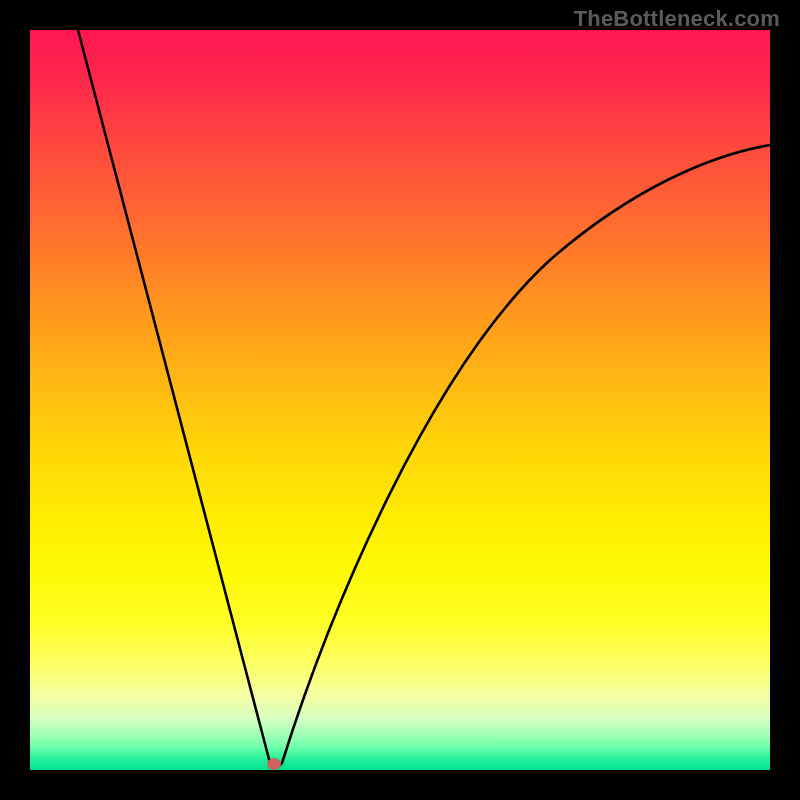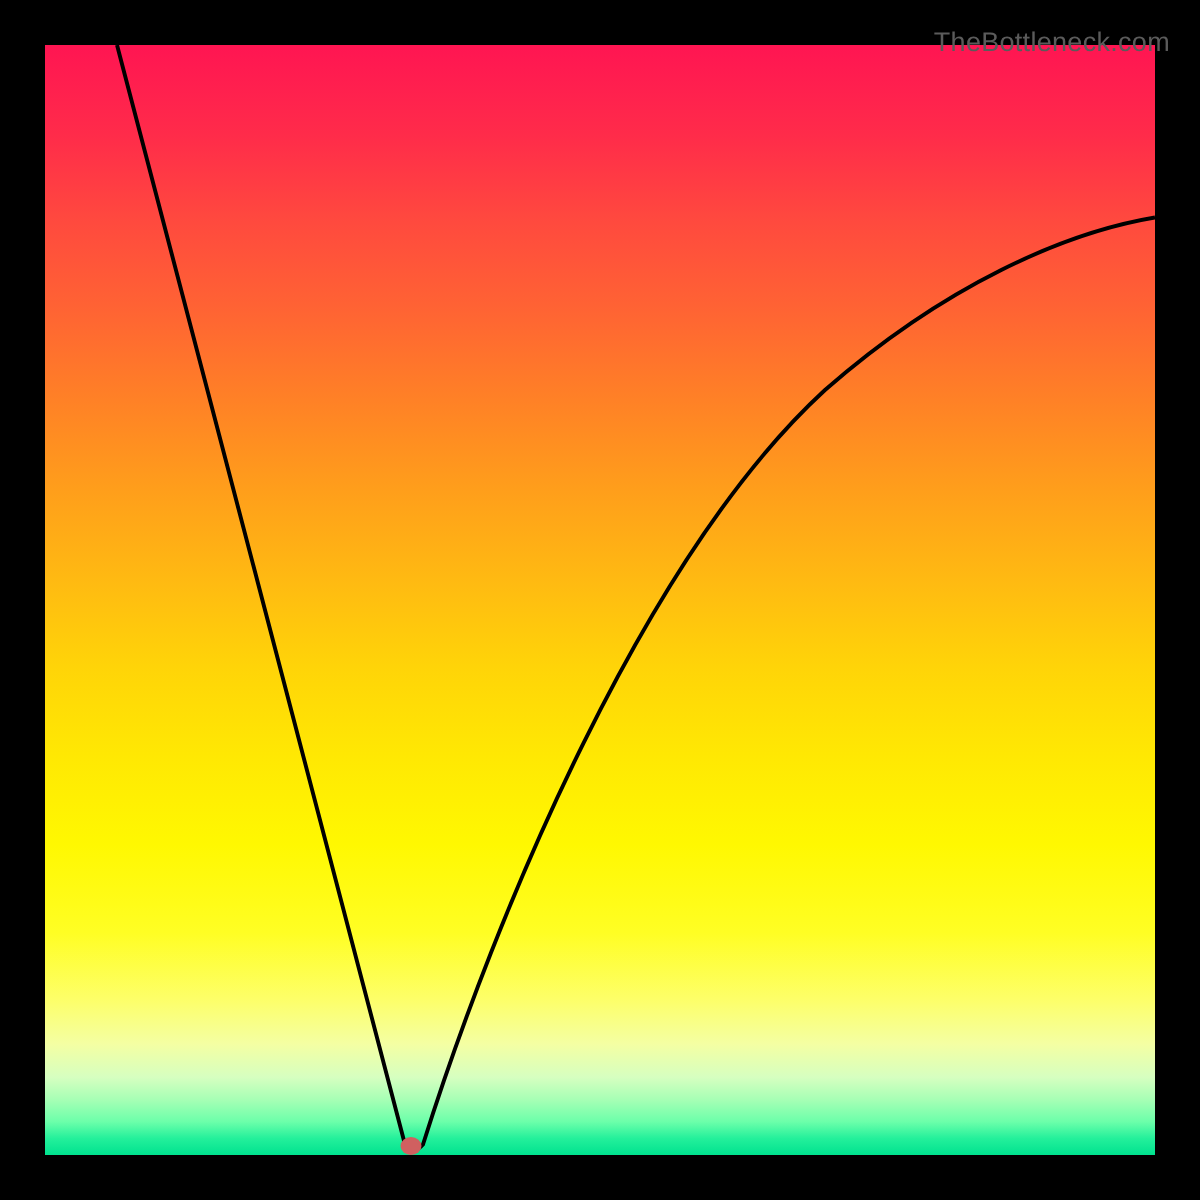--- a/index.html
+++ b/index.html
@@ -8,25 +8,24 @@
     height: 800px;
     background: #000;
     position: relative;
     font-family: Arial, Helvetica, sans-serif;
   }
   .watermark {
     position: absolute;
     top: 6px;
     right: 20px;
     color: #5b5b5b;
-    font-size: 18px;
-    font-weight: 400;
+    font-size: 22px;
+    font-weight: 700;
     letter-spacing: 0.2px;
     z-index: 10;
-    margin-top: 12px;
   }
   .plot-area {
     position: absolute;
     left: 30px;
     top: 30px;
     width: 740px;
     height: 740px;
     overflow: hidden;
   }
   .gradient {

